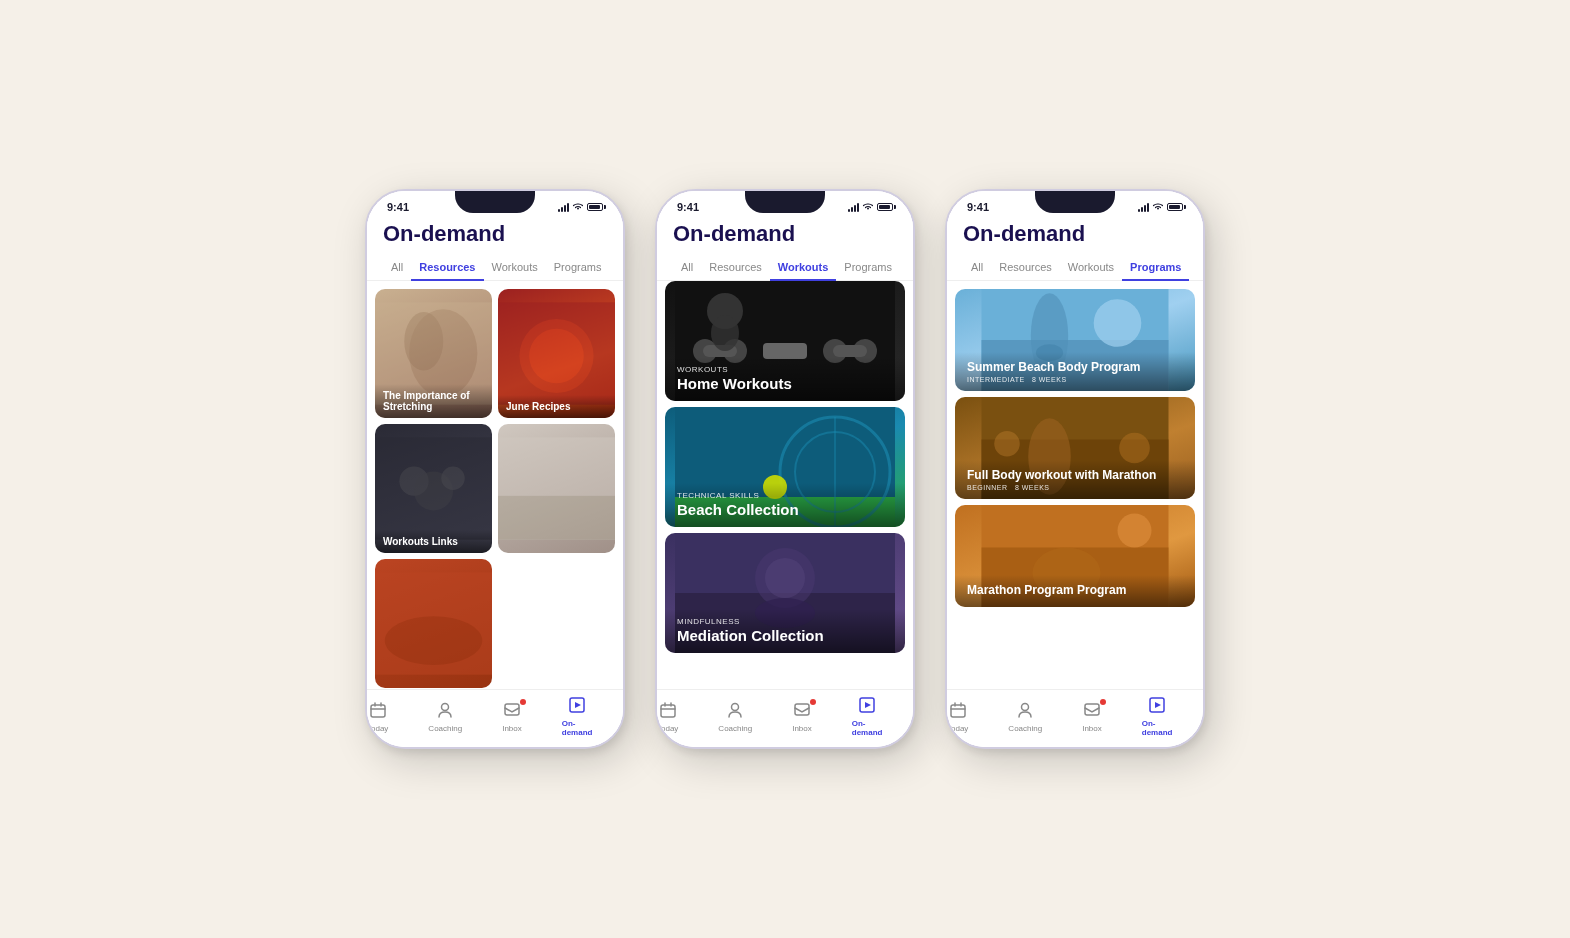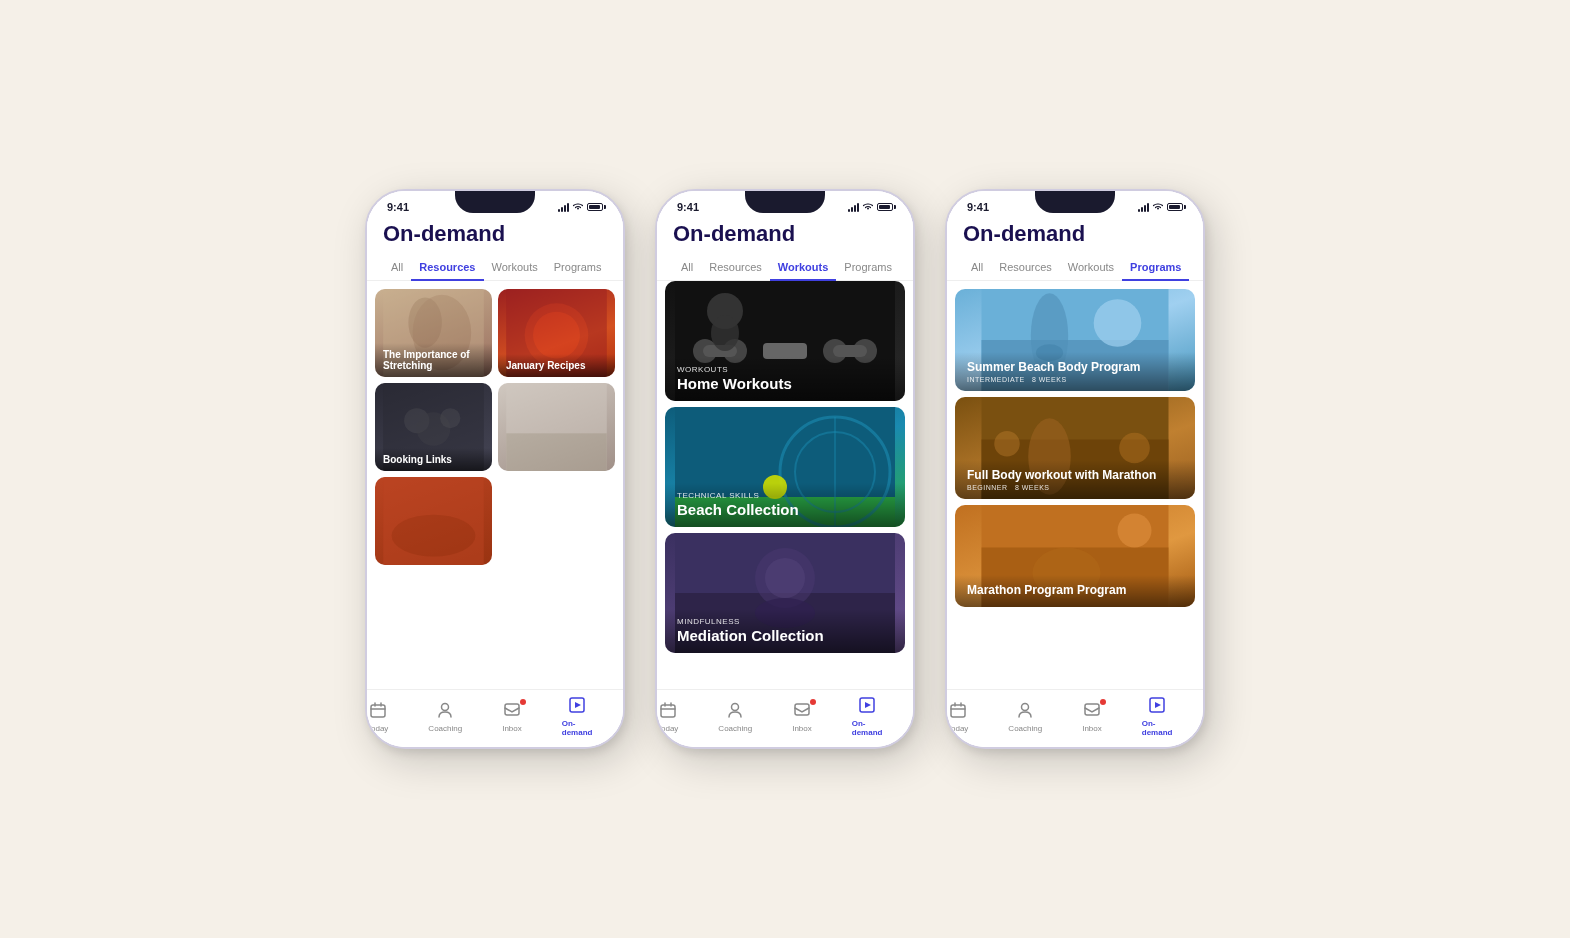--- a/index.html
+++ b/index.html
@@ -157,21 +157,21 @@
     .grid-2col {
       display: grid;
       grid-template-columns: 1fr 1fr;
       gap: 6px;
       padding: 8px;
     }
     .card-small {
       border-radius: 10px;
       overflow: hidden;
       position: relative;
-      height: 88px;
+      height: 129px;
       background: #ccc;
     }
     .card-small .card-label {
       position: absolute;
       bottom: 0;
       left: 0;
       right: 0;
       padding: 6px 8px;
       background: linear-gradient(transparent, rgba(0,0,0,0.6));
       color: #fff;
@@ -341,30 +341,30 @@
                 <ellipse cx="50" cy="40" rx="20" ry="30" fill="#806040" opacity="0.5"></ellipse>
               </svg>
               <div class="card-label">The Importance of Stretching</div>
             </div>
             <div class="card-small" style="background: linear-gradient(160deg, rgb(155, 32, 32) 0%, rgb(212, 80, 32) 60%, rgb(176, 48, 16) 100%);">
               <svg viewBox="0 0 120 105" xmlns="http://www.w3.org/2000/svg" style="position:absolute;top:0;left:0;width:100%;height:100%;opacity:0.5">
                 <rect width="120" height="105" fill="#9b2020"></rect>
                 <circle cx="60" cy="55" r="38" fill="#c03020" opacity="0.8"></circle>
                 <circle cx="60" cy="55" r="28" fill="#e84020" opacity="0.6"></circle>
               </svg>
-              <div class="card-label">January Recipes</div>
+              <div class="card-label">June Recipes</div>
             </div>
             <div class="card-small" style="background: linear-gradient(160deg, rgb(42, 42, 53) 0%, rgb(69, 69, 85) 100%);">
               <svg viewBox="0 0 120 105" xmlns="http://www.w3.org/2000/svg" style="position:absolute;top:0;left:0;width:100%;height:100%;opacity:0.5">
                 <rect width="120" height="105" fill="#2a2a35"></rect>
                 <circle cx="40" cy="45" r="15" fill="#555" opacity="0.6"></circle>
                 <circle cx="60" cy="55" r="20" fill="#444" opacity="0.5"></circle>
                 <circle cx="80" cy="42" r="12" fill="#555" opacity="0.6"></circle>
               </svg>
-              <div class="card-label">Booking Links</div>
+              <div class="card-label">Workouts Links</div>
             </div>
             <div class="card-small" style="background: linear-gradient(160deg, rgb(208, 200, 192) 0%, rgb(160, 144, 136) 100%);">
               <svg viewBox="0 0 120 105" xmlns="http://www.w3.org/2000/svg" style="position:absolute;top:0;left:0;width:100%;height:100%;opacity:0.5">
                 <rect width="120" height="105" fill="#d0c8c0"></rect>
                 <rect x="0" y="60" width="120" height="45" fill="#b0a898"></rect>
               </svg>
             </div>
             <div class="card-small" style="background: linear-gradient(160deg, rgb(187, 68, 34) 0%, rgb(153, 51, 17) 100%);">
               <svg viewBox="0 0 120 105" xmlns="http://www.w3.org/2000/svg" style="position:absolute;top:0;left:0;width:100%;height:100%;opacity:0.5">
                 <rect width="120" height="105" fill="#bb4422"></rect>

